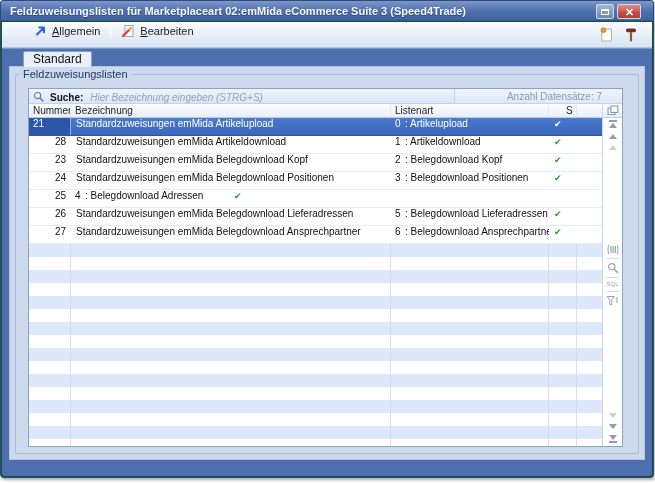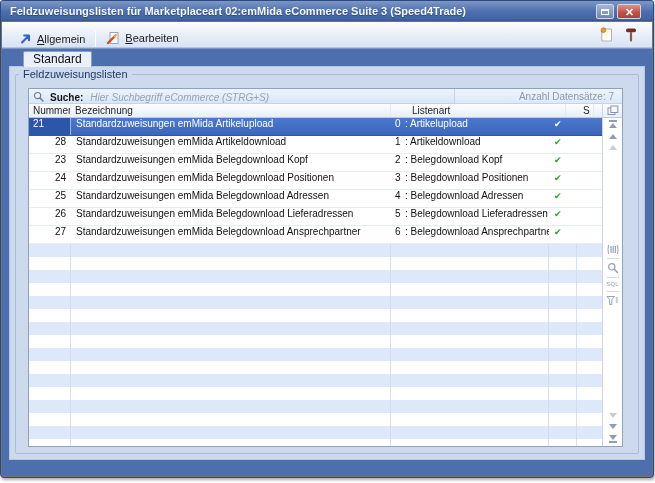--- a/index.html
+++ b/index.html
@@ -1,36 +1,36 @@
 <!DOCTYPE html>
 <html><head>
 <meta charset="utf-8">
 <style>
   * { margin:0; padding:0; box-sizing:border-box; }
   html,body { width:655px; height:483px; background:#ffffff; font-family:"Liberation Sans", sans-serif; overflow:hidden; }
   .window { position:absolute; left:0; top:0; width:654px; height:478px;
-    background:#737373; border:1px solid #2b4a80; border-radius:3px 3px 4px 4px;
+    background:#14532d; border:1px solid #2b4a80; border-radius:3px 3px 4px 4px;
     box-shadow:1px 2px 3px rgba(60,70,90,.45); }
 
   
   .titlebar { position:absolute; top:0; left:0; right:0; height:20px;
     background:linear-gradient(#7e97c6, #4d6fae 55%, #40629f);
     border-bottom:1px solid #38598f; border-radius:2px 2px 0 0; }
   .title-text { position:absolute; left:9px; top:0; line-height:20px; font-size:11px; font-weight:bold;
     color:#f5f8fd; text-shadow:0 1px 1px rgba(20,35,70,.5); white-space:nowrap; }
   .win-btn { position:absolute; top:3px; height:15px; border:1px solid #cdd8ea; border-radius:2px;
     display:flex; align-items:center; justify-content:center; }
   .btn-restore { right:39px; width:18px; background:linear-gradient(#a5b6d6,#6d86b4); }
   .btn-close { right:12px; width:24px; background:linear-gradient(#e49083,#c14f42 60%,#b04236); }
   .restore-glyph { width:8px; height:6px; border:1px solid #fff; border-top:2px solid #fff; }
 
   
   .toolbar { position:absolute; top:21px; left:1px; right:1px; height:26px;
     background:linear-gradient(#fbfdfe, #e7eef7 55%, #d9e3f2);
-    border-bottom:1px solid #b6c4da; display:flex; align-items:flex-end; padding-left:13px; }
+    border-bottom:1px solid #b6c4da; display:flex; align-items:flex-start; padding-left:28px; }
   .tool-button { display:flex; align-items:center; gap:5px; font-size:11px; color:#1b1b1b; cursor:default; padding:2px 4px; }
   .tool-button .label { display:inline-block; }
   .tool-button .label::first-letter { text-decoration:underline; }
   .tool-sep { width:1px; height:16px; background:#b9c6db; border-right:1px solid #fff; margin:0 6px; }
   .tool-right { position:absolute; right:14px; top:0; height:26px; display:flex; align-items:center; gap:10px; }
 
   
   .main { position:absolute; top:47px; left:1px; right:1px; bottom:1px;
     background:#4e6fae; border-top:1px solid #7e96c4; border-radius:0 0 3px 3px; }
   .tab { position:absolute; left:21px; top:2px; height:16px; padding:0 9px; background:#e9f0f9;
@@ -46,27 +46,27 @@
 
   
   .grid { position:absolute; left:12px; top:13px; width:595px; height:359px;
     background:#fff; border:1px solid #8fa1bc; font-size:10px; }
   .search-row { position:relative; height:15px; display:flex; align-items:flex-end;
     background:linear-gradient(#eef4fc,#d9e6f7); border-bottom:1px solid #c3d3ea; }
   .search-label { font-weight:bold; color:#141414; margin-left:5px; }
   .search-placeholder { font-style:italic; color:#98a3b3; margin-left:7px; flex:1; white-space:nowrap; overflow:hidden; }
   .record-count { width:168px; height:100%; border-left:1px solid #c3d3ea;
     background:linear-gradient(#eef4fc,#dde9f8); color:#8e99a9;
-    display:flex; align-items:center; justify-content:flex-end; padding-right:8px; }
+    display:flex; align-items:center; justify-content:flex-end; padding-right:20px; }
   .search-icon-box { margin-left:4px; display:flex; align-items:center; }
 
   .header-row { height:14px; display:flex; background:linear-gradient(#fcfdfe,#e8eff9);
     border-bottom:1px solid #bccbe2; color:#242424; }
   .hcell { line-height:13px; padding-left:4px; border-right:1px solid #e2eaf5; overflow:hidden; white-space:nowrap; }
-  .h-num { width:42px; } .h-bez { width:320px; } .h-lis { width:158px;margin-left:17px; } .h-s { width:28px; padding-left:17px; } .h-fill { flex:1; border-right:none; }
+  .h-num { width:42px; } .h-bez { width:320px; } .h-lis { width:158px; } .h-s { width:28px; padding-left:17px; } .h-fill { flex:1; border-right:none; }
 
   .grid-content { position:absolute; left:0; right:20px; top:15px; bottom:0; display:flex; flex-direction:column; overflow:hidden; }
   .grid-content .header-row { flex:none; }
   .rows-wrap { display:flex; flex-direction:column; }
   .grid-row { height:18px; display:flex; border-bottom:1px solid #e4edf9; background:#fff; color:#101010; }
   .cell { line-height:12px; white-space:nowrap; overflow:hidden; }
   .c-num { width:42px; text-align:right; padding-right:5px; }
   .c-bez { width:320px; padding-left:5px; }
   .c-lis { width:158px; padding-left:4px; }
   .la-code { display:inline-block; width:10px; }
@@ -154,21 +154,21 @@
         <div class="grid">
 
           <div class="search-row">
             <span class="search-icon-box">
               <svg width="12" height="12" viewBox="0 0 12 12">
                 <circle cx="4.6" cy="4.6" r="3.1" fill="#eaf2fb" stroke="#6b7c96" stroke-width="1.2"></circle>
                 <path d="M7 7 L10 10" stroke="#6b7c96" stroke-width="1.6" stroke-linecap="round"></path>
               </svg>
             </span>
             <span class="search-label">Suche:</span>
-            <span class="search-placeholder">Hier Suchbegriff eCommerce (STRG+S)</span>
+            <span class="search-placeholder">Hier Bezeichnung eingeben (STRG+S)</span>
             <div class="record-count">Anzahl Datensätze: 7</div>
           </div>
 
           <div class="grid-content">
             <div class="header-row">
               <div class="hcell h-num">Nummer</div>
               <div class="hcell h-bez">Bezeichnung</div>
               <div class="hcell h-lis">Listenart</div>
               <div class="hcell h-s">S</div>
               <div class="hcell h-fill"></div>
@@ -197,21 +197,20 @@
   </div>
                 <div class="grid-row">
     <div class="cell c-num">24</div>
     <div class="cell c-bez">Standardzuweisungen emMida Belegdownload Positionen</div>
     <div class="cell c-lis"><span class="la-code">3</span><span>: Belegdownload Positionen</span></div>
     <div class="cell c-s">✔</div>
     <div class="cell c-fill"></div>
   </div>
                 <div class="grid-row">
     <div class="cell c-num">25</div>
-    <div class="cell c-bez">Standardzuweisungen emMida Belegdownload Adressen</div>
     <div class="cell c-lis"><span class="la-code">4</span><span>: Belegdownload Adressen</span></div>
     <div class="cell c-s">✔</div>
     <div class="cell c-fill"></div>
   </div>
                 <div class="grid-row">
     <div class="cell c-num">26</div>
     <div class="cell c-bez">Standardzuweisungen emMida Belegdownload Lieferadressen</div>
     <div class="cell c-lis"><span class="la-code">5</span><span>: Belegdownload Lieferadressen</span></div>
     <div class="cell c-s">✔</div>
     <div class="cell c-fill"></div>

